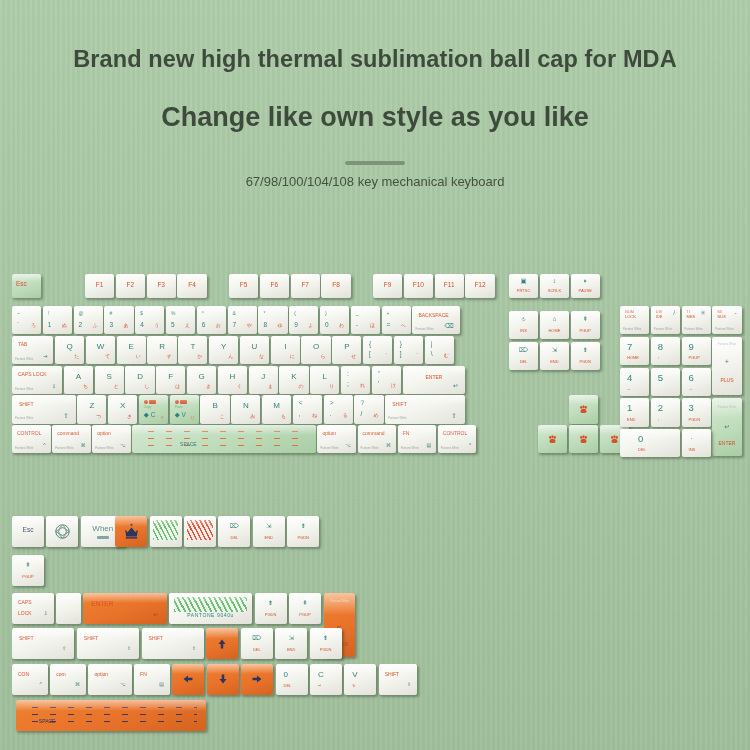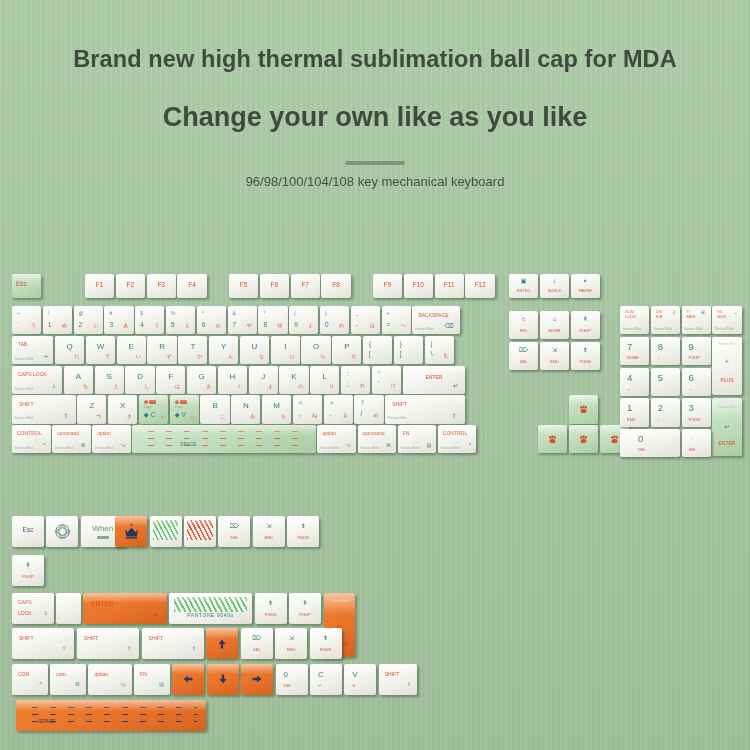--- a/index.html
+++ b/index.html
@@ -93,23 +93,23 @@
     opacity:.9;
   }
 </style>
 </head>
 <body>
 
 <div id="bg-texture"></div>
 
 <div id="header">
   <h1 id="title1">Brand new high thermal sublimation ball cap for MDA</h1>
-  <h2 id="title2">Change your own like as you like</h2>
+  <h2 id="title2">Change like own style as you like</h2>
   <div id="divider"></div>
-  <p id="sub2">96/98/100/104/108 key mechanical keyboard</p>
+  <p id="sub2">67/98/100/104/108 key mechanical keyboard</p>
 </div>
 
 <div class="kbd" id="kbd-main" style="left: 12px; top: 272px; width: 730px; height: 215px;">
     <div class="key mint" style="left: 0px; top: 2px; width: 29.2px; height: 24px;">
       <span class="lg tl orange-t f-m" style="left: 4px; top: 7px;">Esc</span>
     </div>
     <div class="key " style="left: 73px; top: 2px; width: 29.2px; height: 24px;">
       <span class="lg ctr orange-t f-m" style="left: 0px; right: 0px; top: 8px; text-align: center;">F1</span>
     </div>
     <div class="key " style="left: 103.8px; top: 2px; width: 29.2px; height: 24px;">

